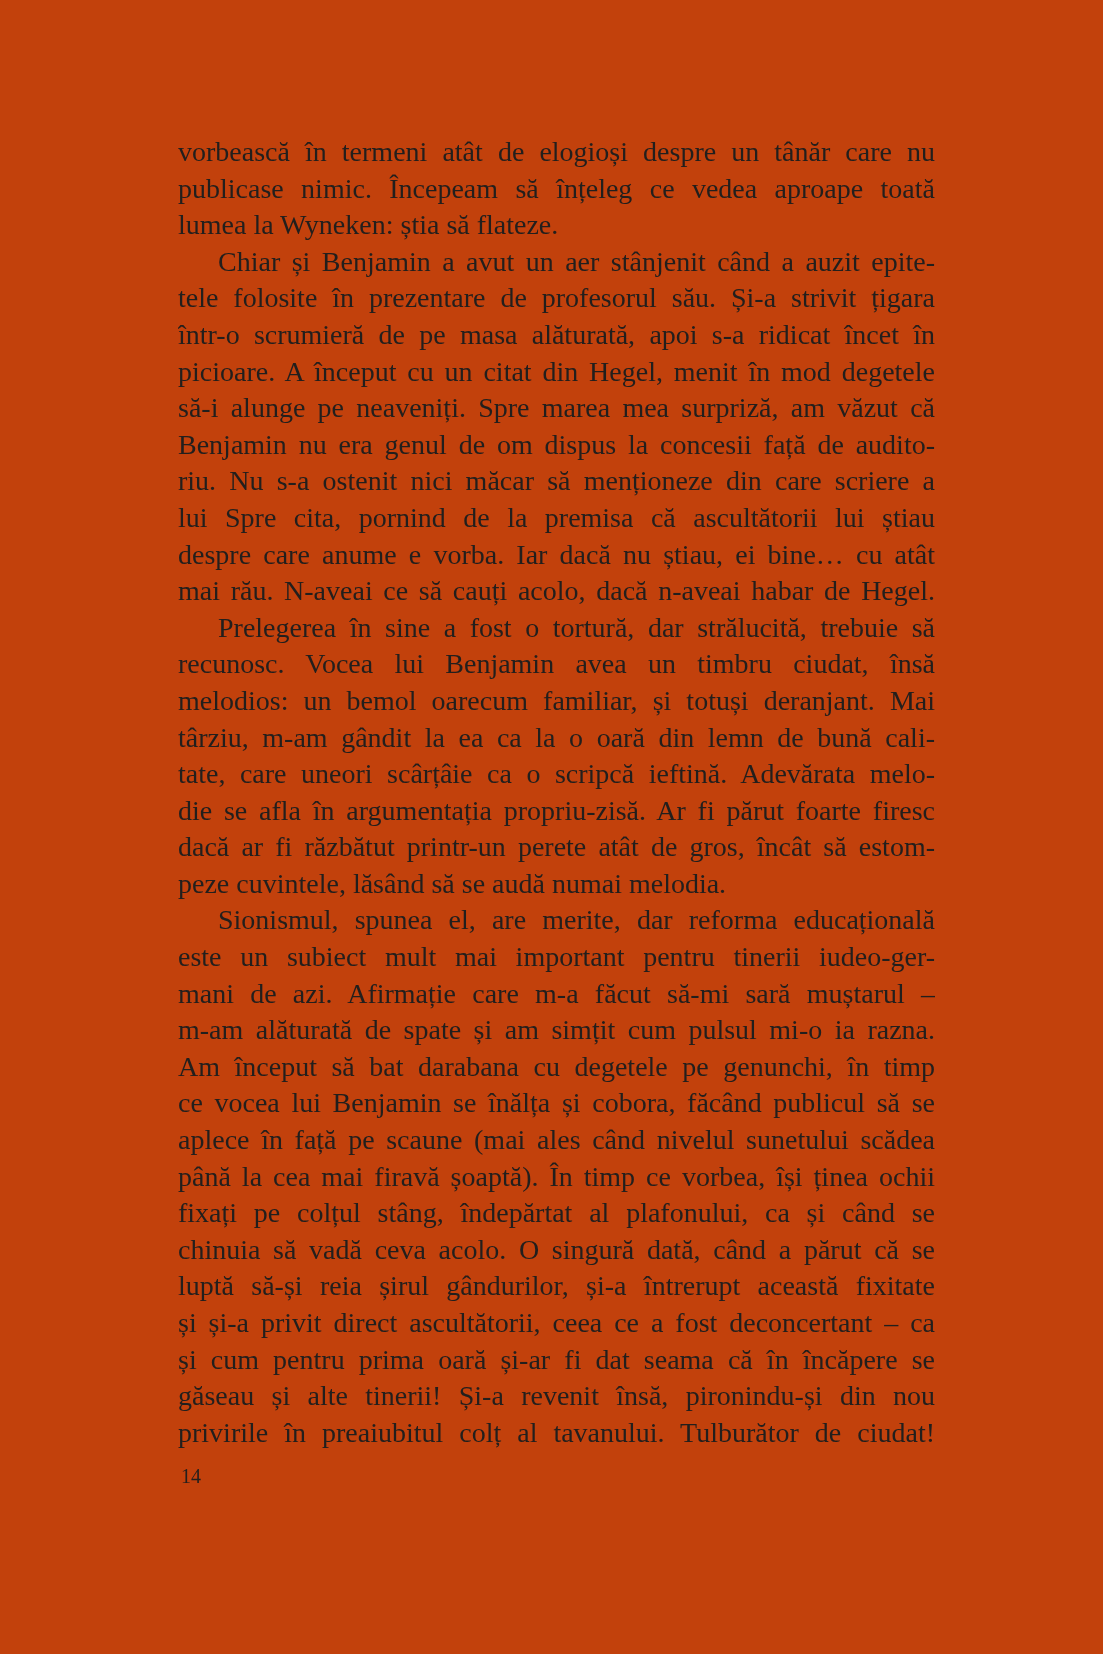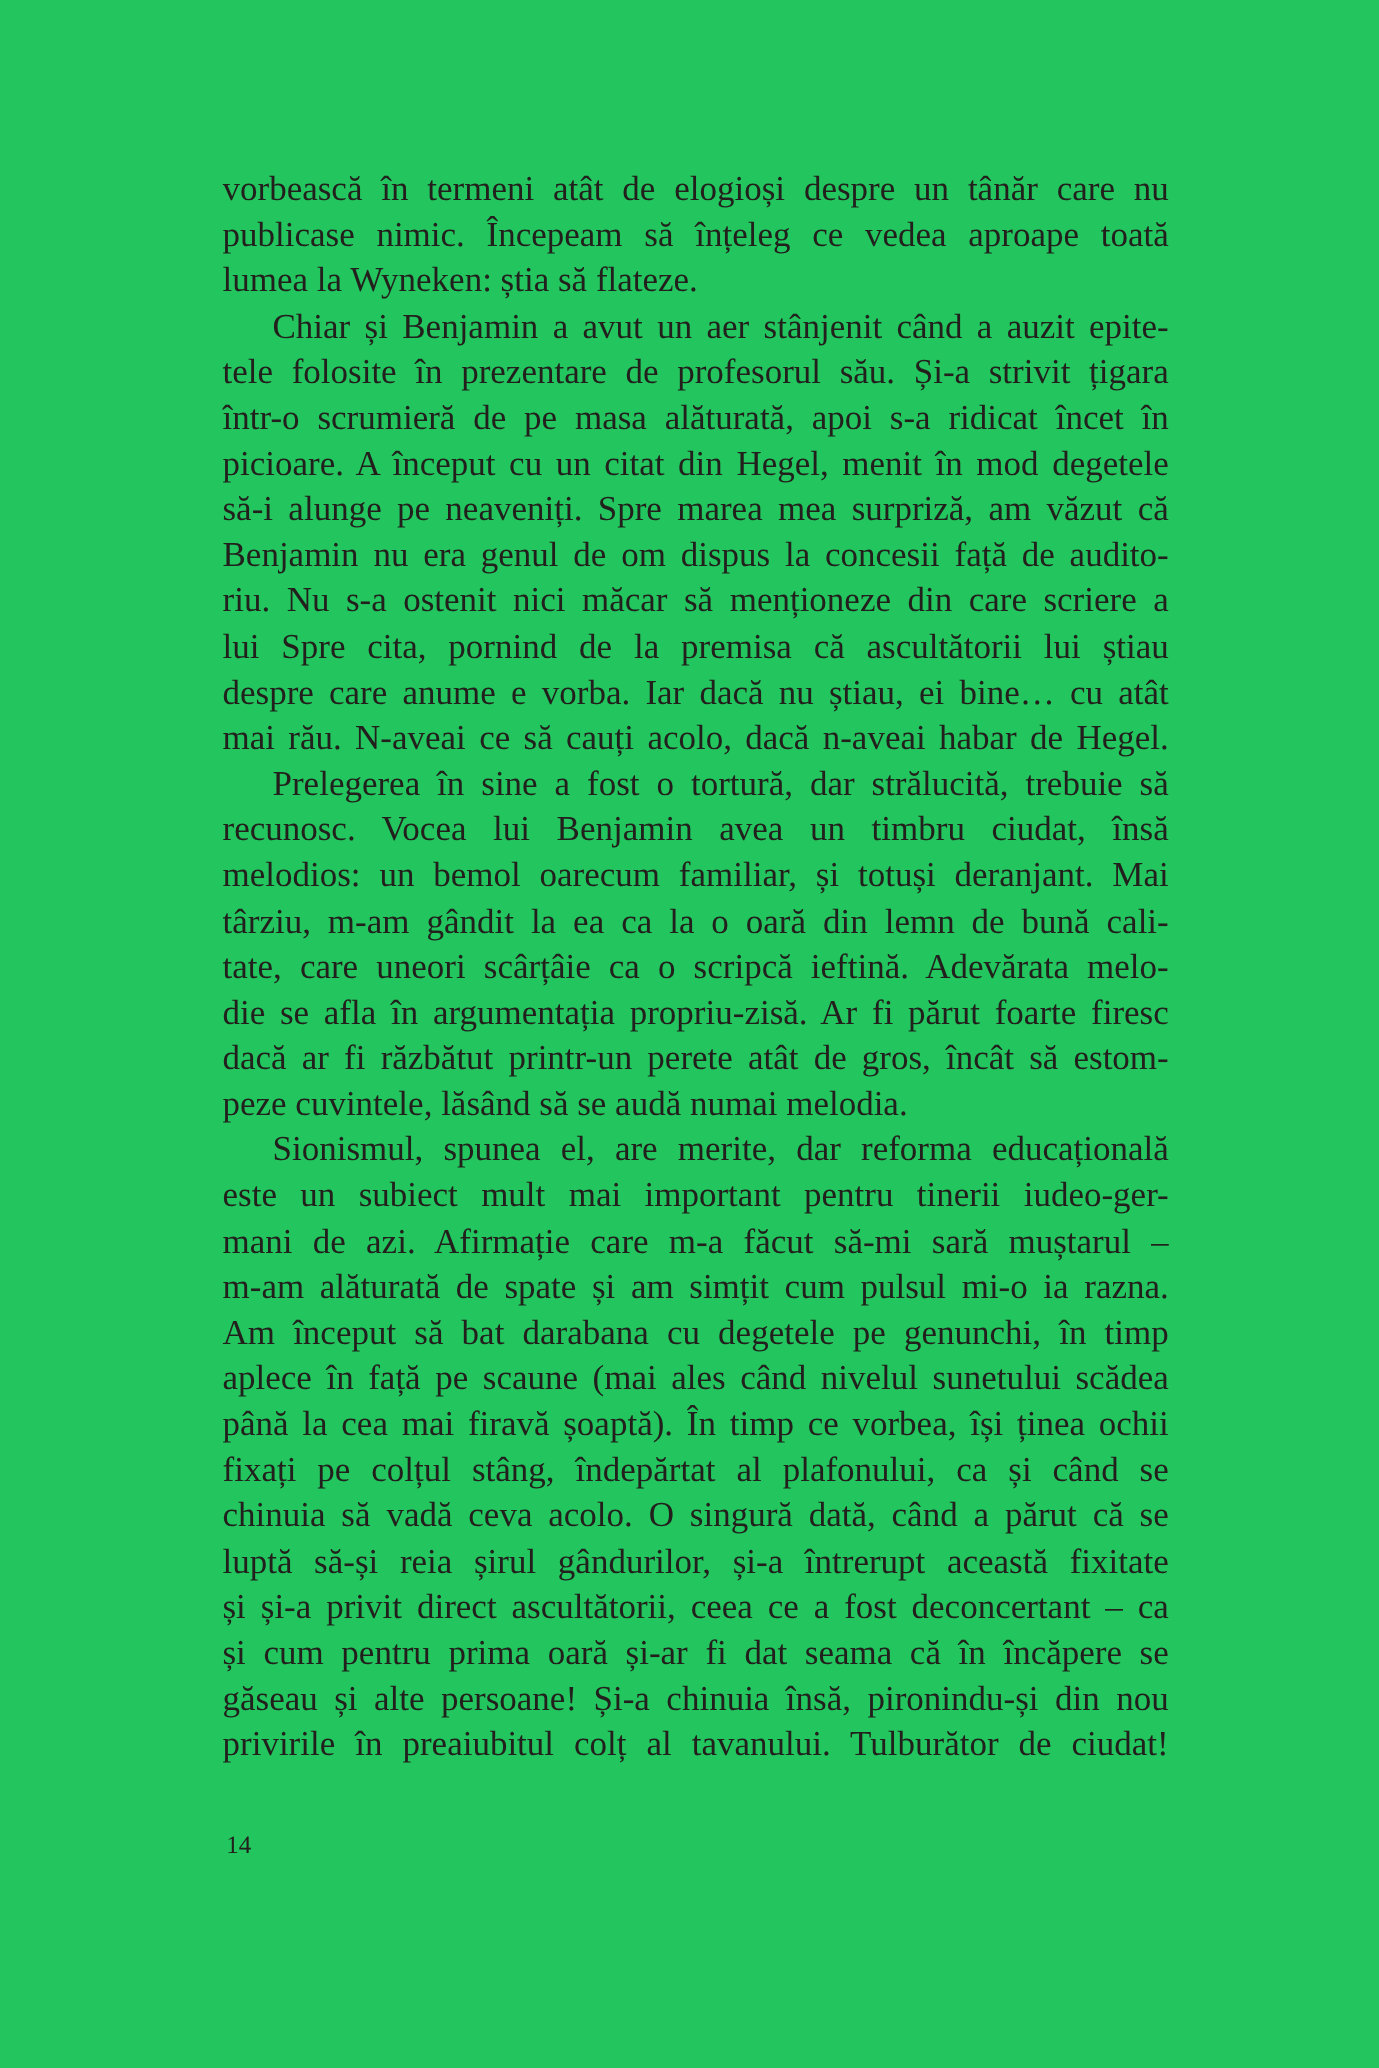--- a/index.html
+++ b/index.html
@@ -7,21 +7,21 @@
     padding: 0;
     width: 1103px;
     height: 1654px;
     overflow: hidden;
     background: #ffffff;
   }
   .sheet {
     position: relative;
     width: 1103px;
     height: 1654px;
-    background: #22c55e;
+    background: #c2410c;
     font-family: "Liberation Serif", serif;
     color: #221f1d;
   }
   .text-block {
     position: absolute;
     left: 178px;
     top: 134px;
     width: 757px;
     font-size: 28px;
     line-height: 36.6px;
@@ -83,25 +83,26 @@
         <div class="line">die se afla în argumentația propriu-zisă. Ar fi părut foarte firesc</div>
         <div class="line">dacă ar fi răzbătut printr-un perete atât de gros, încât să estom-</div>
         <div class="line last-left">peze cuvintele, lăsând să se audă numai melodia.</div>
       </div>
       <div class="paragraph">
         <div class="line indent">Sionismul, spunea el, are merite, dar reforma educațională</div>
         <div class="line">este un subiect mult mai important pentru tinerii iudeo-ger-</div>
         <div class="line">mani de azi. Afirmație care m-a făcut să-mi sară muștarul –</div>
         <div class="line">m-am alăturată de spate și am simțit cum pulsul mi-o ia razna.</div>
         <div class="line">Am început să bat darabana cu degetele pe genunchi, în timp</div>
+        <div class="line">ce vocea lui Benjamin se înălța și cobora, făcând publicul să se</div>
         <div class="line">aplece în față pe scaune (mai ales când nivelul sunetului scădea</div>
         <div class="line">până la cea mai firavă șoaptă). În timp ce vorbea, își ținea ochii</div>
         <div class="line">fixați pe colțul stâng, îndepărtat al plafonului, ca și când se</div>
         <div class="line">chinuia să vadă ceva acolo. O singură dată, când a părut că se</div>
         <div class="line">luptă să-și reia șirul gândurilor, și-a întrerupt această fixitate</div>
         <div class="line">și și-a privit direct ascultătorii, ceea ce a fost deconcertant – ca</div>
         <div class="line">și cum pentru prima oară și-ar fi dat seama că în încăpere se</div>
-        <div class="line">găseau și alte persoane! Și-a chinuia însă, pironindu-și din nou</div>
+        <div class="line">găseau și alte tinerii! Și-a revenit însă, pironindu-și din nou</div>
         <div class="line">privirile în preaiubitul colț al tavanului. Tulburător de ciudat!</div>
       </div>
     </div>
   <div class="page-number">14</div>
 </div>
 
 </body></html>

